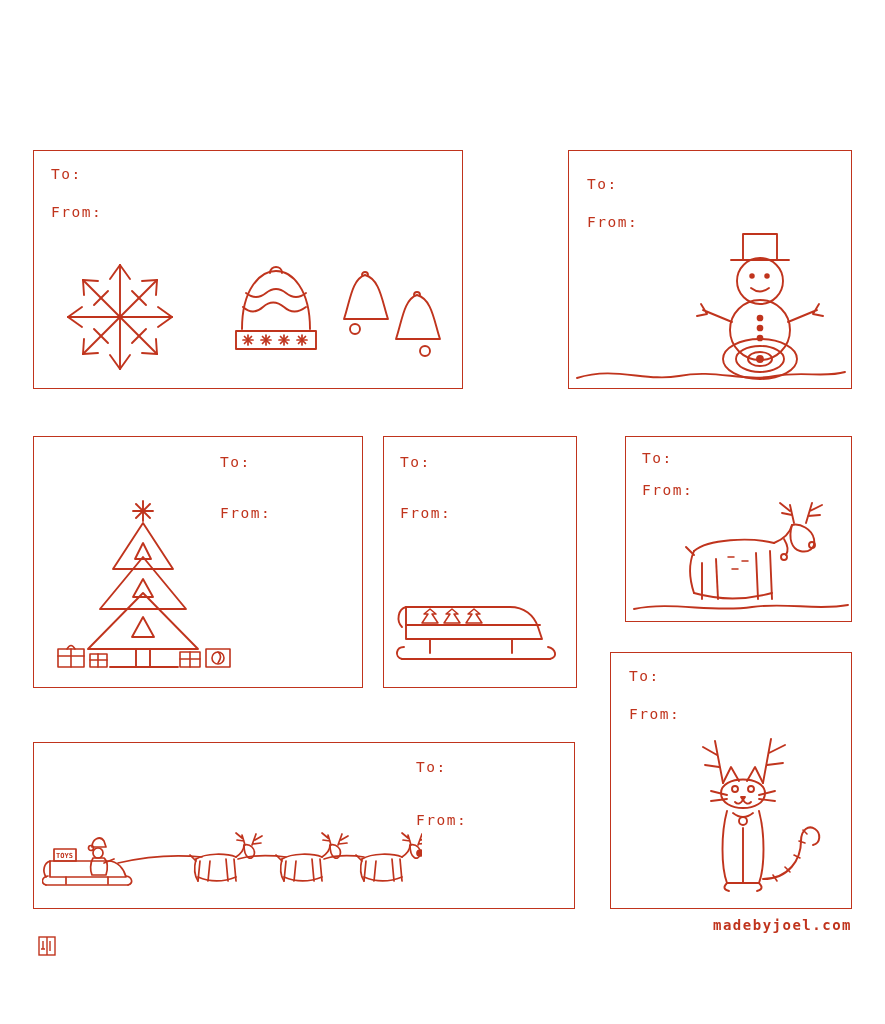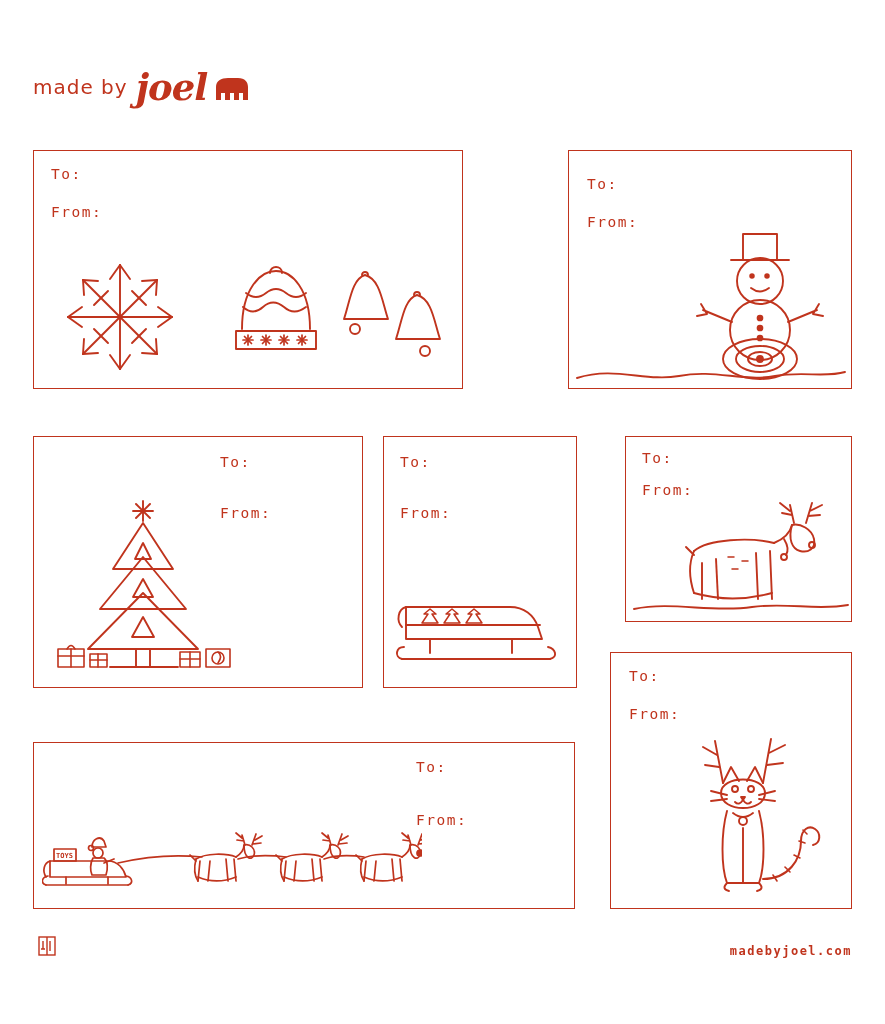--- a/index.html
+++ b/index.html
@@ -69,49 +69,40 @@
   .art {
     position: absolute;
     pointer-events: none;
     font-weight: bold;
   }
 
   
   .footer-url {
     position: absolute;
     right: 33px;
-    top: 944px;
+    top: 917px;
     font-family: "DejaVu Sans Mono", monospace;
-    font-size: 12px;
+    font-size: 14px;
     letter-spacing: 1.5px;
     color: #c0341d;
     font-weight: 700;
   }
   .footer-mark {
     position: absolute;
     left: 38px;
     top: 936px;
   }
 
   svg { display: block; }
 </style>
 </head>
 <body>
 
 <div class="page">
 
-  <div class="logo">
-    <span class="logo-madeby">made by</span>
-    <span class="logo-joel">joel</span>
-    <span class="logo-elephant">
-      <svg width="36" height="26" viewBox="0 0 36 26">
-        <path d="M2 24 L2 11 C2 5 7 2 14 2 L24 2 C31 2 34 6 34 11 L34 24 L29 24 L29 17 L25 17 L25 24 L20 24 L20 17 L16 17 L16 24 L11 24 L11 17 L7 17 L7 24 Z" fill="#c0341d"></path>
-      </svg>
-    </span>
-  </div>
 
   <div class="tag" style="left:33px; top:150px; width:430px; height:239px;">
     <span class="tofrom" style="left:17px; top:15px;">To:</span>
     <span class="tofrom" style="left:17px; top:53px;">From:</span>
     <div class="art" style="left:28px; top:108px;">
       <svg width="390" height="120" viewBox="0 0 390 120" fill="none" stroke="#c0341d" stroke-width="1.9" stroke-linecap="round" stroke-linejoin="round">
 
         <g transform="translate(58,58)">
           <line x1="-52" y1="0" x2="52" y2="0"></line>
           <line x1="0" y1="-52" x2="0" y2="52"></line>

